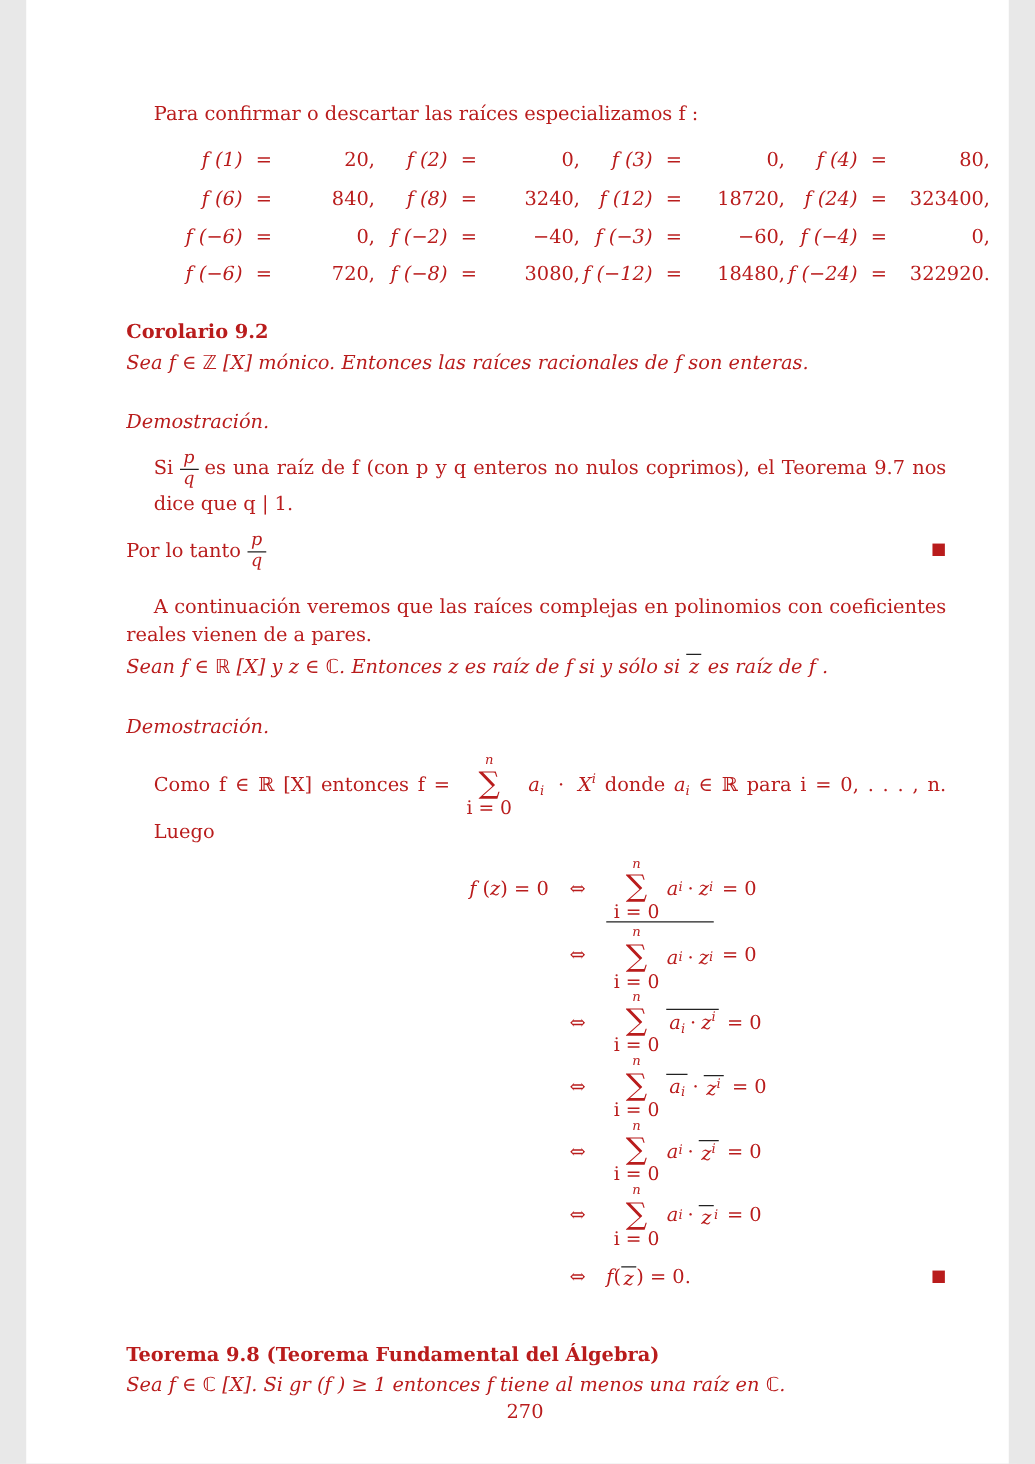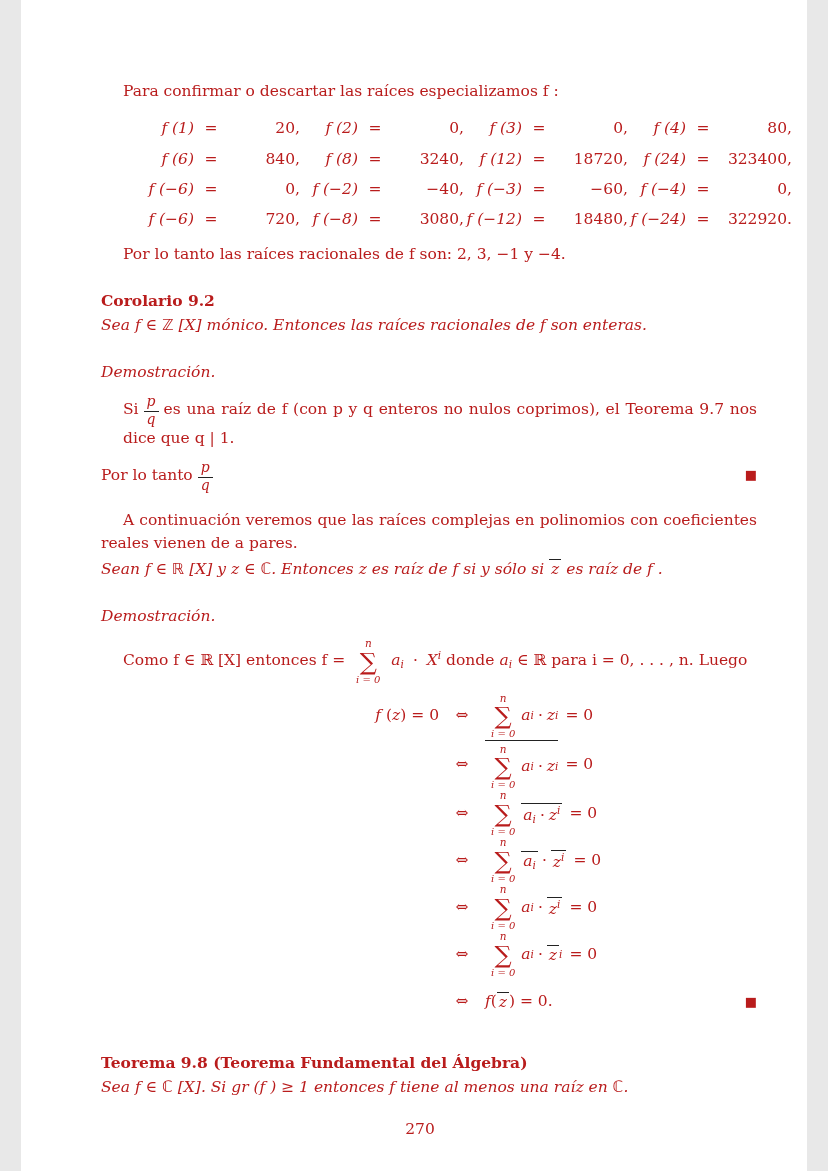--- a/index.html
+++ b/index.html
@@ -20,21 +20,21 @@
   .sub { font-size:10.5px; font-style:italic; vertical-align:-3px; }
   .sup { font-size:10.5px; font-style:italic; vertical-align:6px; }
   .frac { display:inline-flex; flex-direction:column; align-items:center;
           vertical-align:middle; margin:0 5px; font-style:italic;
           line-height:1.1; font-size:14px; }
   .frac .num { border-bottom:1px solid #222; padding:0 3px 1px; }
   .bigsum { display:inline-flex; flex-direction:column; align-items:center;
             vertical-align:middle; margin:0 6px; line-height:1; }
   .sum-top { font-size:10.5px; font-style:italic; padding-bottom:1px; }
   .sum-sigma { font-size:24px; }
-  .sum-bot { font-size:10px; font-style:italic; padding-top:1px; }
+  .sum-bot { font-size:15px; padding-top:1px; }
   .bar { display:inline-block; border-top:1.2px solid #222; padding:1px 2px 0; line-height:1.05; }
   .barflex { display:inline-flex; align-items:center; border-top:1.2px solid #222; padding-top:3px; }
   .cdot { margin:0 4px; }
   .eq0 { margin-left:7px; }
   .qed-r { float:right; font-size:13px; margin-top:5px; }
   
   .vtable { margin:14px 0 12px 0; }
   .vrow { display:flex; justify-content:center; padding-left:70px; margin:7px 0; }
   .vgroup { display:flex;justify-content:center; }
   .vl { width:58px; text-align:right; font-style:italic; }
@@ -140,21 +140,20 @@
           <span class="vv">18480,</span>
         </span>
       <span class="vgroup">
           <span class="vl">f (−24)</span>
           <span class="ve">=</span>
           <span class="vv">322920.</span>
         </span>
     </div>
   </div>
 
-  <p class="indent">Por lo tanto las raíces racionales de f son: 2, 3, −1 y −4.</p>
 
   <p class="h">Corolario 9.2</p>
   <p class="stmt">Sea f ∈ ℤ [X] mónico. Entonces las raíces racionales de f son enteras.</p>
 
   <p class="demo-label">Demostración.</p>
   <p class="mline" style="padding-left:22px;">
     <span>Si</span><span class="frac">
         <span class="num">p</span>
         <span class="den">q</span>
       </span><span>es una raíz de f (con p y q enteros no nulos coprimos), el Teorema 9.7 nos dice que q | 1.</span>

